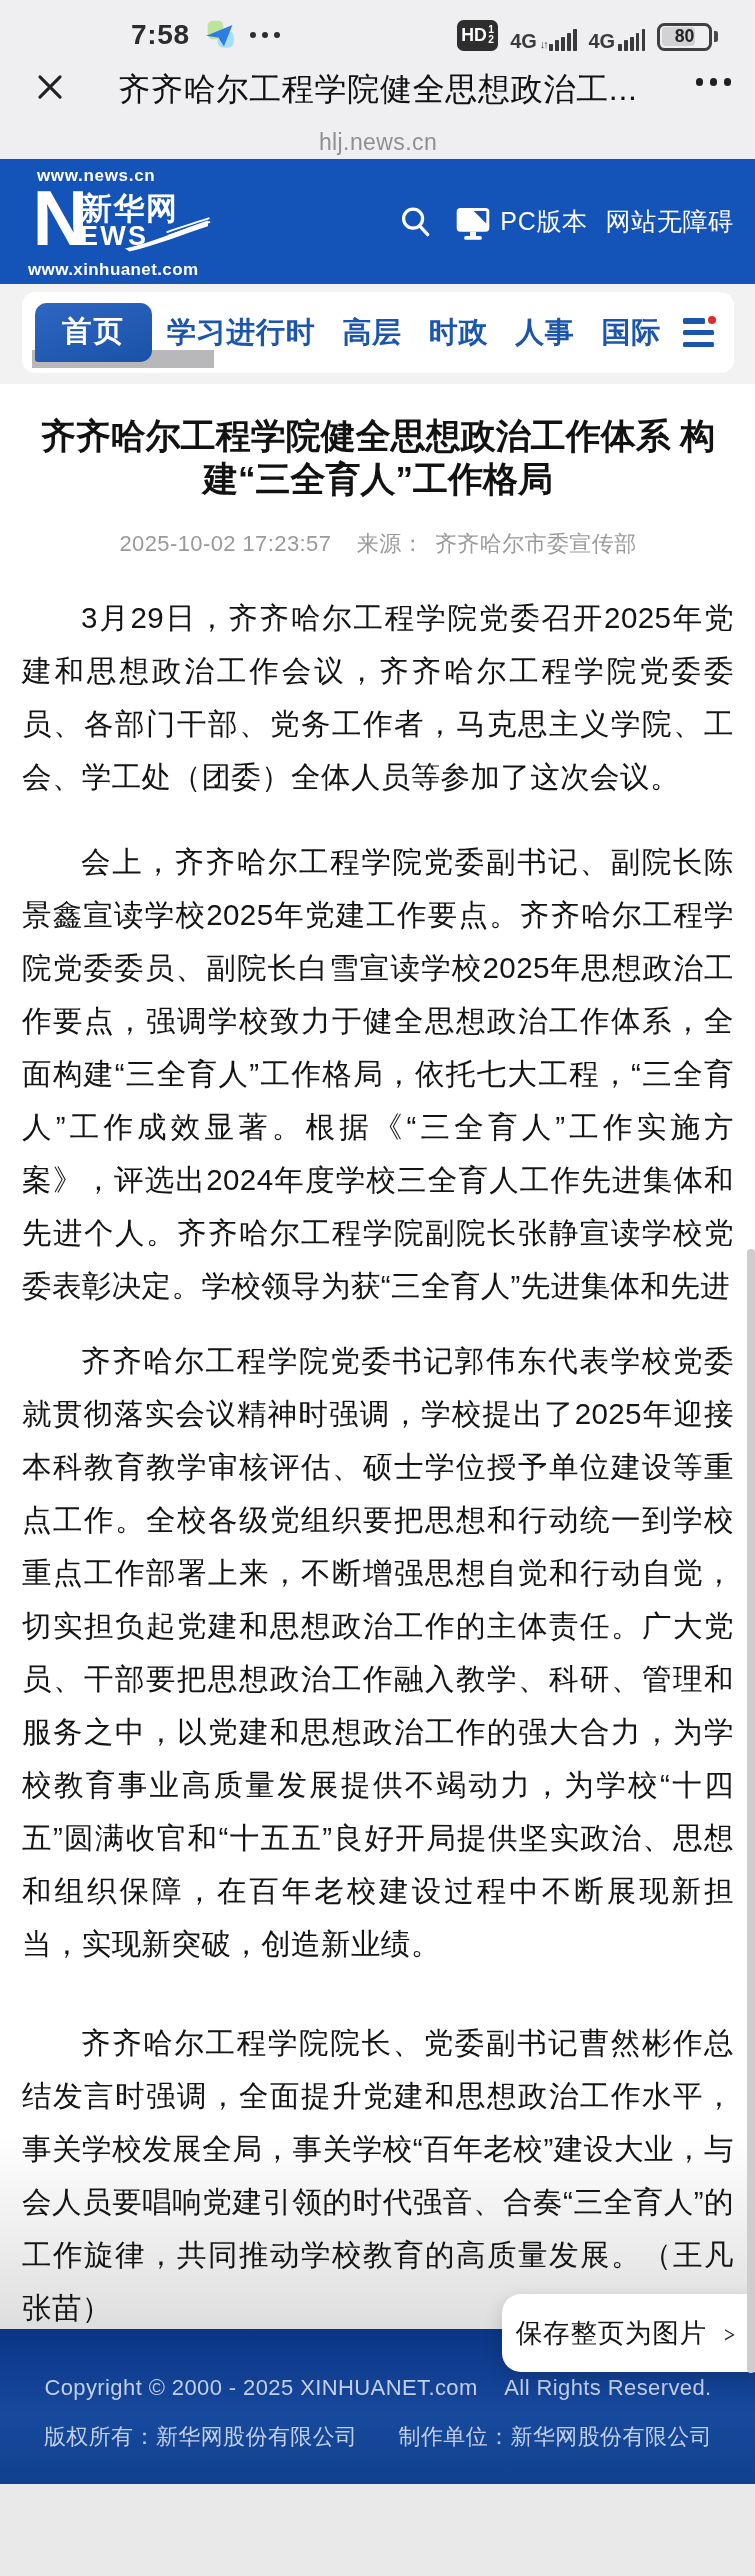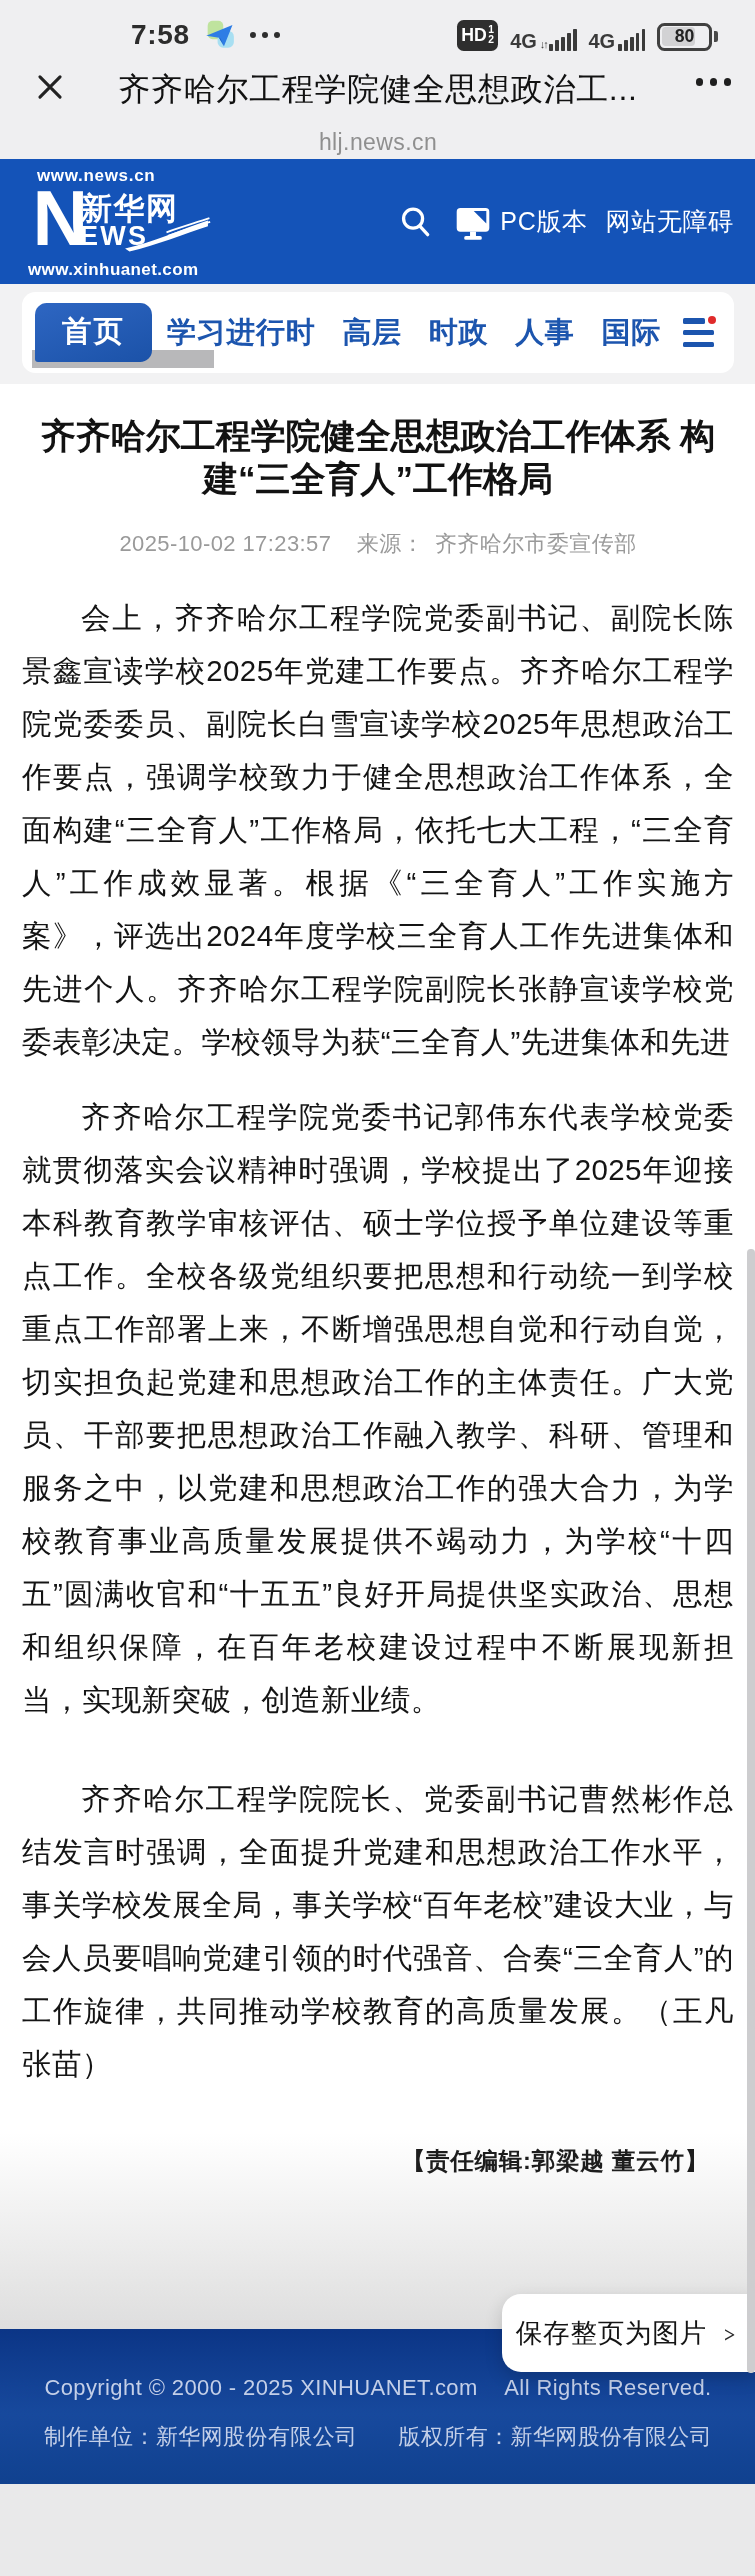--- a/index.html
+++ b/index.html
@@ -231,42 +231,43 @@
   </div>
 
   <div class="article">
     <h1 class="art-title">齐齐哈尔工程学院健全思想政治工作体系 构建“三全育人”工作格局</h1>
     <div class="art-meta">
       <span>2025-10-02 17:23:57</span>
       <span class="src-label">来源：</span>
       <span class="src">齐齐哈尔市委宣传部</span>
     </div>
     <div class="art-body">
+      <p class="p1">3月29日，齐齐哈尔工程学院党委召开2025年党建和思想政治工作会议，齐齐哈尔工程学院党委委员、各部门干部、党务工作者，马克思主义学院、工会、学工处（团委）全体人员等参加了这次会议。</p>
       <p class="p2">会上，齐齐哈尔工程学院党委副书记、副院长陈景鑫宣读学校2025年党建工作要点。齐齐哈尔工程学院党委委员、副院长白雪宣读学校2025年思想政治工作要点，强调学校致力于健全思想政治工作体系，全面构建“三全育人”工作格局，依托七大工程，“三全育人”工作成效显著。根据《“三全育人”工作实施方案》，评选出2024年度学校三全育人工作先进集体和先进个人。齐齐哈尔工程学院副院长张静宣读学校党委表彰决定。学校领导为获“三全育人”先进集体和先进</p>
       <p class="p3">齐齐哈尔工程学院党委书记郭伟东代表学校党委就贯彻落实会议精神时强调，学校提出了2025年迎接本科教育教学审核评估、硕士学位授予单位建设等重点工作。全校各级党组织要把思想和行动统一到学校重点工作部署上来，不断增强思想自觉和行动自觉，切实担负起党建和思想政治工作的主体责任。广大党员、干部要把思想政治工作融入教学、科研、管理和服务之中，以党建和思想政治工作的强大合力，为学校教育事业高质量发展提供不竭动力，为学校“十四五”圆满收官和“十五五”良好开局提供坚实政治、思想和组织保障，在百年老校建设过程中不断展现新担当，实现新突破，创造新业绩。</p>
       <p class="p4">齐齐哈尔工程学院院长、党委副书记曹然彬作总结发言时强调，全面提升党建和思想政治工作水平，事关学校发展全局，事关学校“百年老校”建设大业，与会人员要唱响党建引领的时代强音、合奏“三全育人”的工作旋律，共同推动学校教育的高质量发展。（王凡 张苗）</p>
     </div>
     <div class="editor-line">【责任编辑:郭梁越 董云竹】</div>
   </div>
 
   <div class="fade"></div>
 
   <button class="savecard">
     <span class="sc-label">保存整页为图片</span>
     <span class="sc-arrow">＞</span>
   </button>
 
   <div class="footer">
     <div class="f-line">
       <span>Copyright © 2000 - 2025 XINHUANET.com</span>
       <span>All Rights Reserved.</span>
     </div>
     <div class="f-line second">
+      <span>版权所有：新华网股份有限公司</span>
       <span>制作单位：新华网股份有限公司</span>
-      <span>版权所有：新华网股份有限公司</span>
     </div>
   </div>
 
   <div class="bottomgray"></div>
 
   <div class="scrollbar"></div>
 
 </div>
 
 

